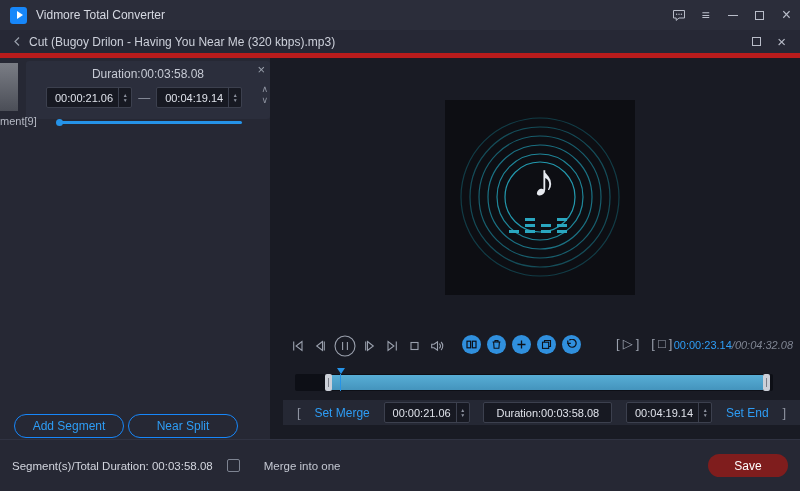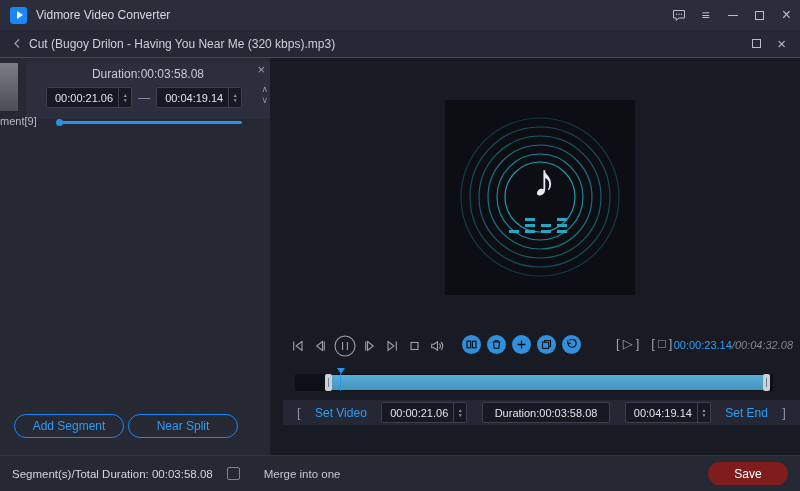--- a/index.html
+++ b/index.html
@@ -12,21 +12,21 @@
   .applogo{width:17px;height:17px;border-radius:3px;background:#1787fa;margin-left:10px;display:flex;align-items:center;justify-content:center;flex:none;}
   .applogo .tri{width:0;height:0;border-left:6px solid #fff;border-top:4px solid transparent;border-bottom:4px solid transparent;margin-left:2px;}
   .apptitle{margin-left:9px;color:#d6d9e2;font-size:12px;}
   .winbtns{margin-left:auto;display:flex;height:100%;}
   .wbtn{width:27px;height:100%;display:flex;align-items:center;justify-content:center;color:#b9bdc9;font-size:12px;cursor:pointer;}
   .minbar{width:10px;height:1px;background:#b9bdc9;display:block;}
   .maxbox{width:9px;height:9px;border:1px solid #b9bdc9;display:block;}
   .closex{font-size:16px;line-height:1;}
 
   
-  .dialogbar{position:absolute;top:30px;left:0;right:0;height:28px;background:#262835;display:flex;align-items:center;border-bottom:1px solid #b91c1c;}
+  .dialogbar{position:absolute;top:30px;left:0;right:0;height:28px;background:#262835;display:flex;align-items:center;border-bottom:5px solid #b91c1c;}
   .backicon{margin-left:12px;color:#9aa0ac;display:flex;}
   .dialogtitle{margin-left:7px;color:#ccd0da;font-size:12px;}
   .dlgbtns{margin-left:auto;display:flex;align-items:center;gap:16px;margin-right:14px;color:#b9bdc9;}
   .dlgbtns .closex{font-size:15px;}
 
   
   .leftpanel{position:absolute;top:58px;left:0;width:270px;bottom:36px;background:#262834;}
   .thumb{position:absolute;left:0;top:5px;width:18px;height:48px;background:linear-gradient(180deg,#7a7d85,#4b4e57);}
   .segcard{position:absolute;left:26px;top:3px;width:244px;height:58px;background:#2b2e3c;border-radius:3px;}
   .segdur{position:absolute;top:6px;left:0;right:0;text-align:center;color:#c6cad4;font-size:12px;}
@@ -65,39 +65,39 @@
   .tlhandle::after{content:"";position:absolute;left:3px;top:4px;width:1px;height:9px;background:#7a7e88;}
   .playhead{position:absolute;left:42px;top:-6px;width:0;height:0;border-left:4px solid transparent;border-right:4px solid transparent;border-top:6px solid #2593e8;}
   .playline{position:absolute;left:45px;top:0;width:1px;height:17px;background:#2593e8;}
 
   .trimrow{position:absolute;left:13px;right:0;top:342px;height:25px;background:#252834;display:flex;align-items:center;justify-content:space-between;padding:0 14px;}
   .bracket{color:#8e93a0;font-size:13px;}
   .bluelink{color:#2e9df5;font-size:12px;cursor:pointer;}
   .durbox{height:21px;background:#171922;border:1px solid #3c404e;border-radius:2px;display:flex;align-items:center;padding:0 12px;color:#dfe2ea;font-size:11px;white-space:nowrap;}
 
   
-  .footer{position:absolute;left:0;right:0;bottom:0;height:36px;background:#262834;border-top:1px solid #303342;display:flex;align-items:center;padding:12px 12px;}
+  .footer{position:absolute;left:0;right:0;bottom:0;height:52px;background:#262834;border-top:1px solid #303342;display:flex;align-items:center;padding:12px 12px;}
   .summary{color:#d2d5de;font-size:11.5px;white-space:nowrap;}
   .checkbox{width:13px;height:13px;border:1px solid #7e8492;border-radius:2px;margin-left:14px;flex:none;cursor:pointer;background:transparent;}
   .mergelabel{margin-left:24px;color:#c3c7d1;font-size:11.5px;cursor:pointer;}
   .savebtn{margin-left:auto;width:80px;height:23px;border-radius:12px;background:#7f1d1d;color:#fff;display:flex;align-items:center;justify-content:center;font-size:12px;cursor:pointer;}
   .cancelbtn{margin-left:8px;width:76px;height:23px;border-radius:12px;background:#2e3140;border:1px solid #4b4f60;color:#c3c7d1;display:flex;align-items:center;justify-content:center;font-size:12px;cursor:pointer;}
 
   svg{display:block;}
 </style>
 </head>
 <body>
 
 <div id="app">
 
   <div class="titlebar">
     <div class="applogo">
         <span class="tri"></span>
       </div>
-    <div class="apptitle">Vidmore Video Converter</div>
+    <div class="apptitle">Vidmore Total Converter</div>
     <div class="winbtns">
       <div class="wbtn">
         <svg width="14" height="13" viewBox="0 0 14 13" fill="none" stroke="currentColor" stroke-width="1">
           <path d="M1.5 1.5h11v7.5H7l-2.8 2.4V9H1.5z"></path>
           <circle cx="4.6" cy="5.2" r="0.7" fill="currentColor" stroke="none"></circle>
           <circle cx="7" cy="5.2" r="0.7" fill="currentColor" stroke="none"></circle>
           <circle cx="9.4" cy="5.2" r="0.7" fill="currentColor" stroke="none"></circle>
         </svg>
       </div>
       <div class="wbtn">
@@ -291,21 +291,21 @@
     <div class="timeline">
       <div class="tlfill"></div>
       <div class="tlhandle l"></div>
       <div class="tlhandle r"></div>
       <div class="playhead"></div>
       <div class="playline"></div>
     </div>
 
     <div class="trimrow">
       <span class="bracket">[</span>
-      <span class="bluelink">Set Video</span>
+      <span class="bluelink">Set Merge</span>
       <div class="timebox">
         <span class="tval">00:00:21.06</span>
         <span class="spin">
           <span>▲</span>
           <span>▼</span>
         </span>
       </div>
       <div class="durbox">Duration:00:03:58.08</div>
       <div class="timebox">
         <span class="tval">00:04:19.14</span>

